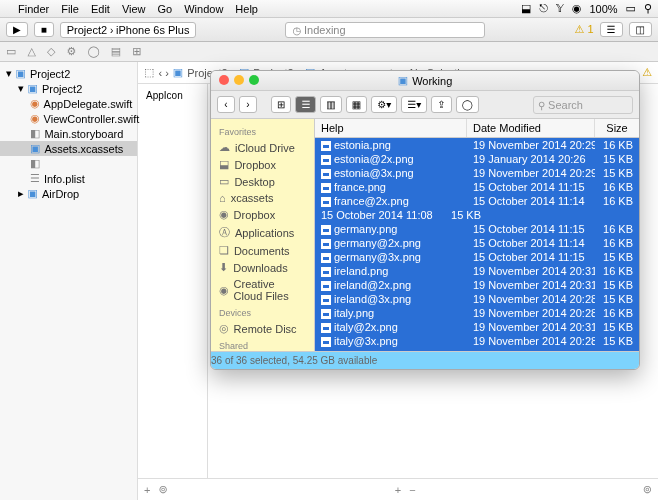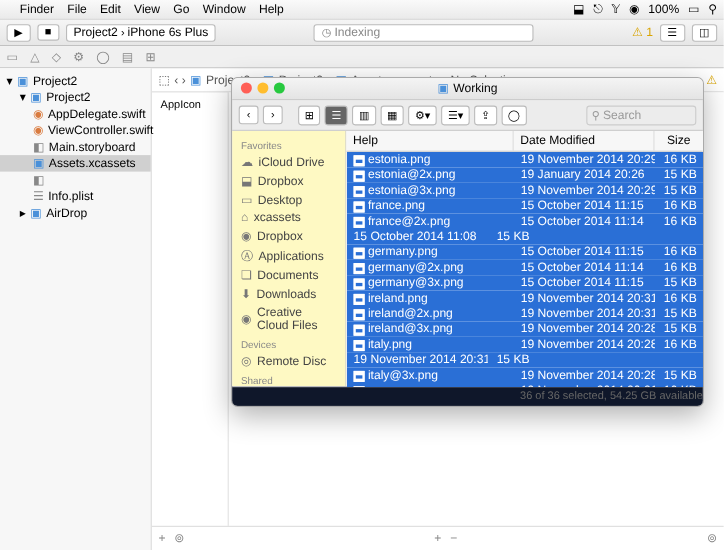--- a/index.html
+++ b/index.html
@@ -45,21 +45,21 @@
 .flist{flex:1;display:flex;flex-direction:column;background:#fff}
 .fhead{display:flex;border-bottom:1px solid #ccc;background:#f7f7f7;font-size:10px}
 .fhead div{padding:3px 6px;border-right:1px solid #ddd}
 .fhead .c1{flex:1}.fhead .c2{width:128px}.fhead .c3{width:44px;text-align:center;border-right:none}
 .frows{flex:1;overflow:auto}
 .frow{display:flex;font-size:10px;background:#2a6fd6;color:#fff}
 .frow div{padding:1px 6px;white-space:nowrap;overflow:hidden}
 .frow .c1{flex:1;display:flex;align-items:flex-end;gap:3px}.frow .c2{width:128px}.frow .c3{width:44px;text-align:right}
 .fileico{width:10px;height:10px;background:#fff;border:1px solid #fff;display:inline-block;position:relative;flex-shrink:0}
 .fileico:before{content:"";position:absolute;left:1px;right:1px;top:3px;height:3px;background:#2a6fd6}
-.fstatus{height:18px;border-top:1px solid #ccc;text-align:right;font-size:10px;color:#666;line-height:18px;background:#0f172a}
+.fstatus{height:18px;border-top:1px solid #ccc;text-align:left;font-size:10px;color:#666;line-height:18px;background:#7dd3fc}
 </style>
 </head>
 <body>
 
 <div class="menubar">
   <span class="apple"></span>
   <span style="font-weight:400">Finder</span>
   <span>File</span>
   <span>Edit</span>
   <span>View</span>
@@ -305,20 +305,21 @@
             <div class="c1"><span class="fileico"></span>ireland@3x.png</div>
             <div class="c2">19 November 2014 20:28</div>
             <div class="c3">15 KB</div>
           </div>
           <div class="frow">
             <div class="c1"><span class="fileico"></span>italy.png</div>
             <div class="c2">19 November 2014 20:28</div>
             <div class="c3">16 KB</div>
           </div>
           <div class="frow">
+            <div class="c1"><span class="fileico"></span>italy@2x.png</div>
             <div class="c2">19 November 2014 20:31</div>
             <div class="c3">15 KB</div>
           </div>
           <div class="frow">
             <div class="c1"><span class="fileico"></span>italy@3x.png</div>
             <div class="c2">19 November 2014 20:28</div>
             <div class="c3">15 KB</div>
           </div>
           <div class="frow">
             <div class="c1"><span class="fileico"></span>monaco.png</div>

